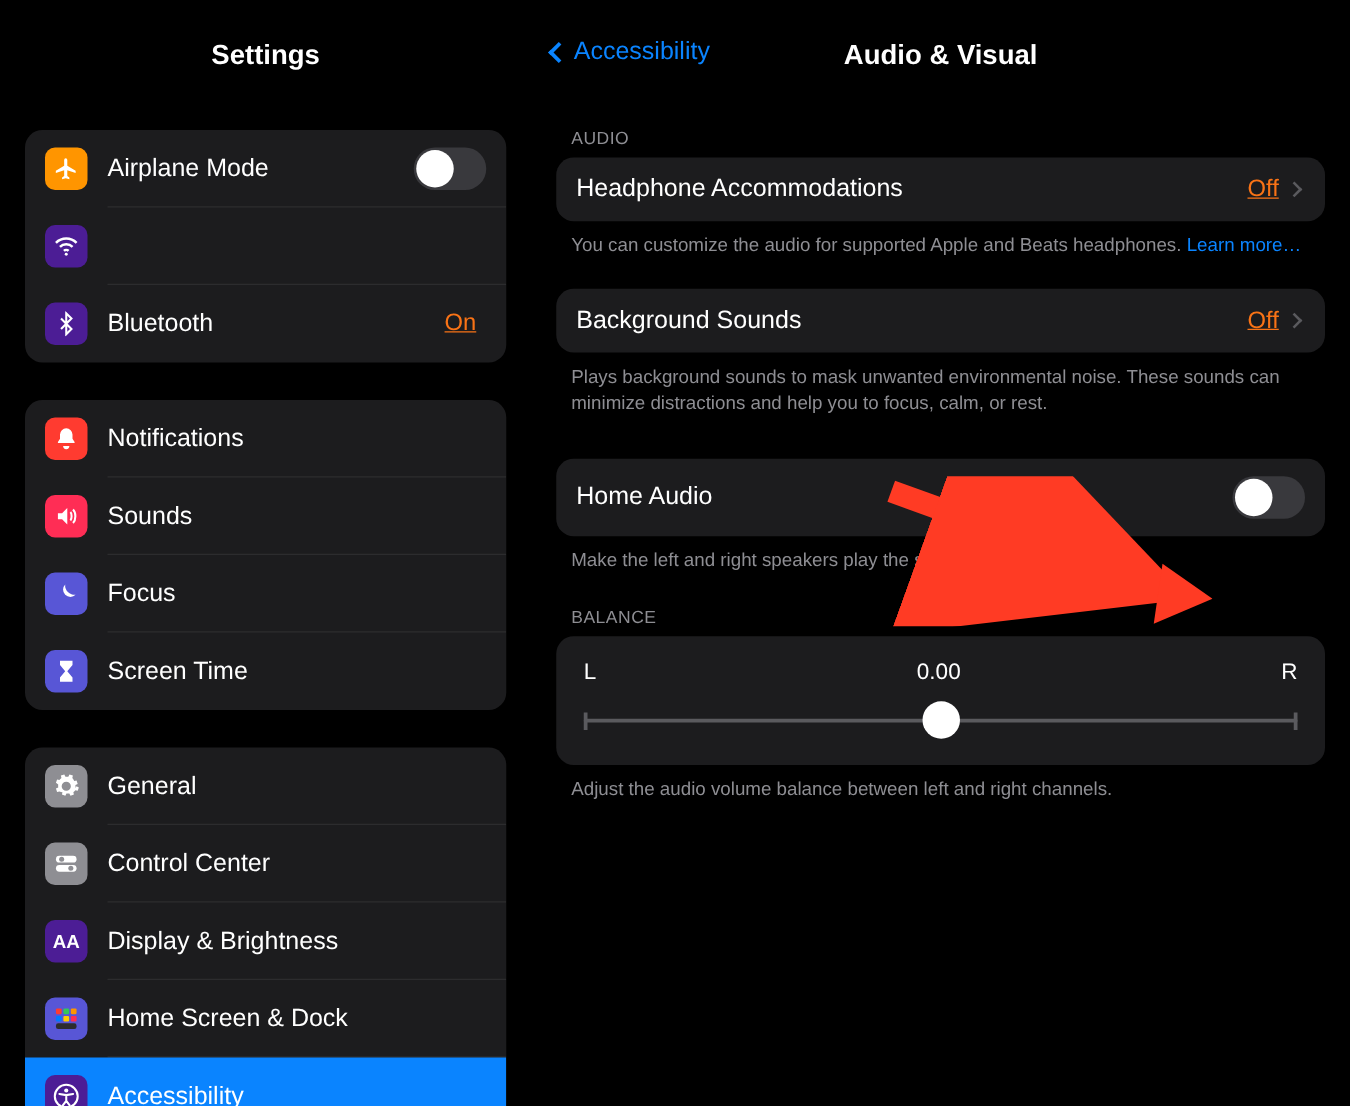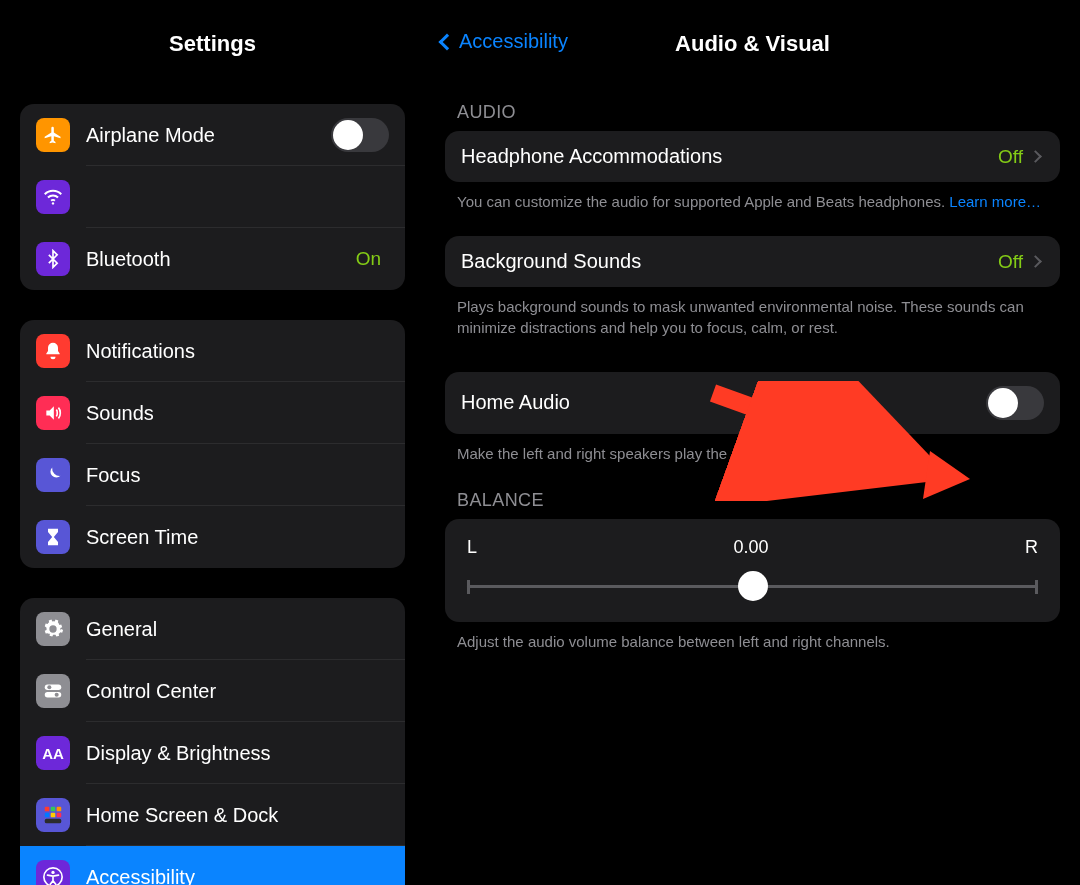--- a/index.html
+++ b/index.html
@@ -8,35 +8,35 @@
 .panel { height: 100%; background: #000; margin-top: 14px; }
 .left  { width: 425px; }
 .right { width: 655px; }
 
 .hdr { position: relative; height: 60px; display: flex; align-items: center; justify-content: center; }
 .hdr .title { color: #fff; font-size: 22px; font-weight: 600; }
 .back { position: absolute; left: 16px; top: 16px; display: flex; align-items: center; color: #0a84ff; font-size: 20px; cursor: pointer; }
 .chev-left { display: inline-block; width: 12px; height: 12px; border-left: 3px solid #0a84ff; border-bottom: 3px solid #0a84ff; transform: rotate(45deg); margin-right: 6px; }
 
 .group { margin: 30px 20px 0 20px; background: #1c1c1e; border-radius: 14px; overflow: hidden; }
-.sec-label { color: #8e8e93; font-size: 18px; letter-spacing: 0.4px; margin: 28px 32px 8px 32px; text-transform: uppercase; }
+.sec-label { color: #8e8e93; font-size: 14px; letter-spacing: 0.4px; margin: 28px 32px 8px 32px; text-transform: uppercase; }
 .footer-text { color: #8e8e93; font-size: 15px; margin: 10px 32px 2px 32px; line-height: 1.35; }
 .footer-text .link { color: #0a84ff; }
 
 .row { display: flex; align-items: center; padding: 14px 16px; cursor: pointer; position: relative; }
 .row.sel { background: #0a84ff; }
 .sep { position: absolute; left: 66px; right: 0; bottom: 0; height: 1px; background: #2c2c2e; }
 
 .ico { width: 34px; height: 34px; border-radius: 8px; margin-right: 16px; display: flex; align-items: center; justify-content: center; color: #fff; font-size: 18px; flex-shrink: 0; }
-.orange { background:#ff9500; } .blue { background:#6d28d9; } .red { background:#ff3b30; }
+.orange { background:#ff9500; } .blue { background:#4c1d95; } .red { background:#ff3b30; }
 .pink { background:#ff2d55; } .indigo { background:#5856d6; } .grey { background:#8e8e93; } 
 
 .lbl { color: #fff; font-size: 20px; flex: 1; }
 .row.sel .lbl { color:#fff; }
-.val { color: #84cc16; font-size: 19px; margin-right: 8px; }
+.val { color: #f97316; font-size: 19px; margin-right: 8px; text-decoration: underline; }
 .chev-r { width: 9px; height: 9px; border-top: 2px solid #5a5a5e; border-right: 2px solid #5a5a5e; transform: rotate(45deg); margin-right: 4px; }
 
 .toggle { width: 58px; height: 34px; background: #39393d; border-radius: 17px; position: relative; cursor: pointer; flex-shrink:0; }
 .toggle .knob { width: 30px; height: 30px; background: #fff; border-radius: 50%; position: absolute; top: 2px; left: 2px; }
 .toggle.right-off .knob { left: 2px; }
 
 
 .rgroup { margin: 0 20px; background: #1c1c1e; border-radius: 14px; overflow: hidden; }
 
 

